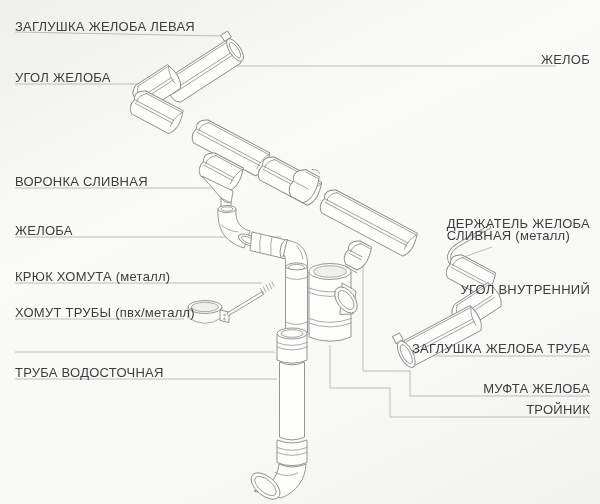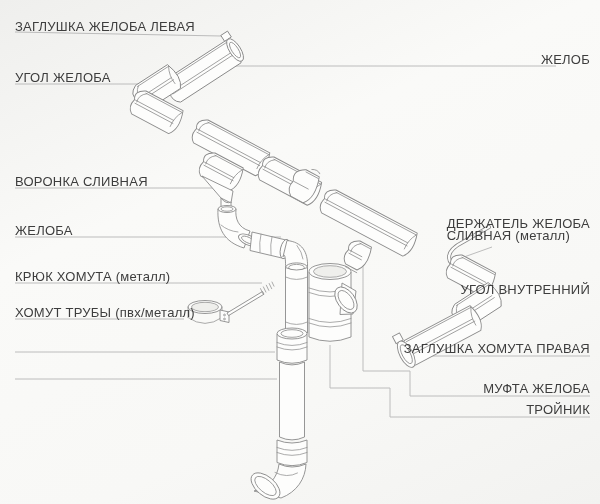--- a/index.html
+++ b/index.html
@@ -254,24 +254,25 @@
       </g>
     </g>
   </svg>
 
   <div class="lbl left" style="top:21px">ЗАГЛУШКА ЖЕЛОБА ЛЕВАЯ</div>
   <div class="lbl left" style="top:72px">УГОЛ ЖЕЛОБА</div>
   <div class="lbl left" style="top:176px">ВОРОНКА СЛИВНАЯ</div>
   <div class="lbl left" style="top:225px">ЖЕЛОБА</div>
   <div class="lbl left" style="top:307px">ХОМУТ ТРУБЫ (пвх/металл)</div>
   <div class="lbl left" style="top:271px">КРЮК ХОМУТА (металл)</div>
+  <div class="lbl left" style="top:367px">ТРУБА ВОДОСТОЧНАЯ</div>
 
   <div class="lbl right" style="top:54px">ЖЕЛОБ</div>
   <div class="lbl right" style="top:218px">
     <span>ДЕРЖАТЕЛЬ ЖЕЛОБА</span><br>
     <span>СЛИВНАЯ (металл)</span>
   </div>
   <div class="lbl right" style="top:284px">УГОЛ ВНУТРЕННИЙ</div>
-  <div class="lbl right" style="top:343px">ЗАГЛУШКА ХОМУТА ПРАВАЯ</div>
+  <div class="lbl right" style="top:343px">ЗАГЛУШКА ЖЕЛОБА ТРУБА</div>
   <div class="lbl right" style="top:383px">МУФТА ЖЕЛОБА</div>
   <div class="lbl right" style="top:404px">ТРОЙНИК</div>
 
 </div>
 
 </body></html>

